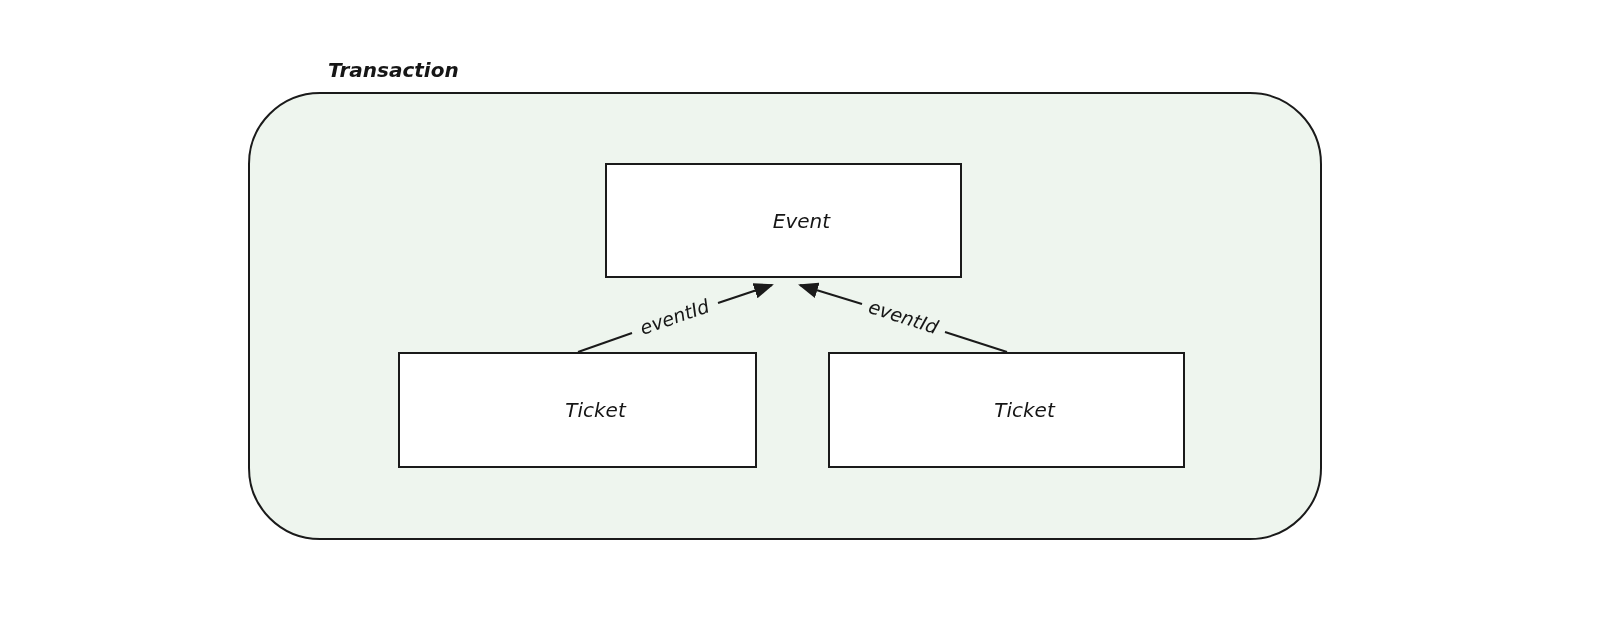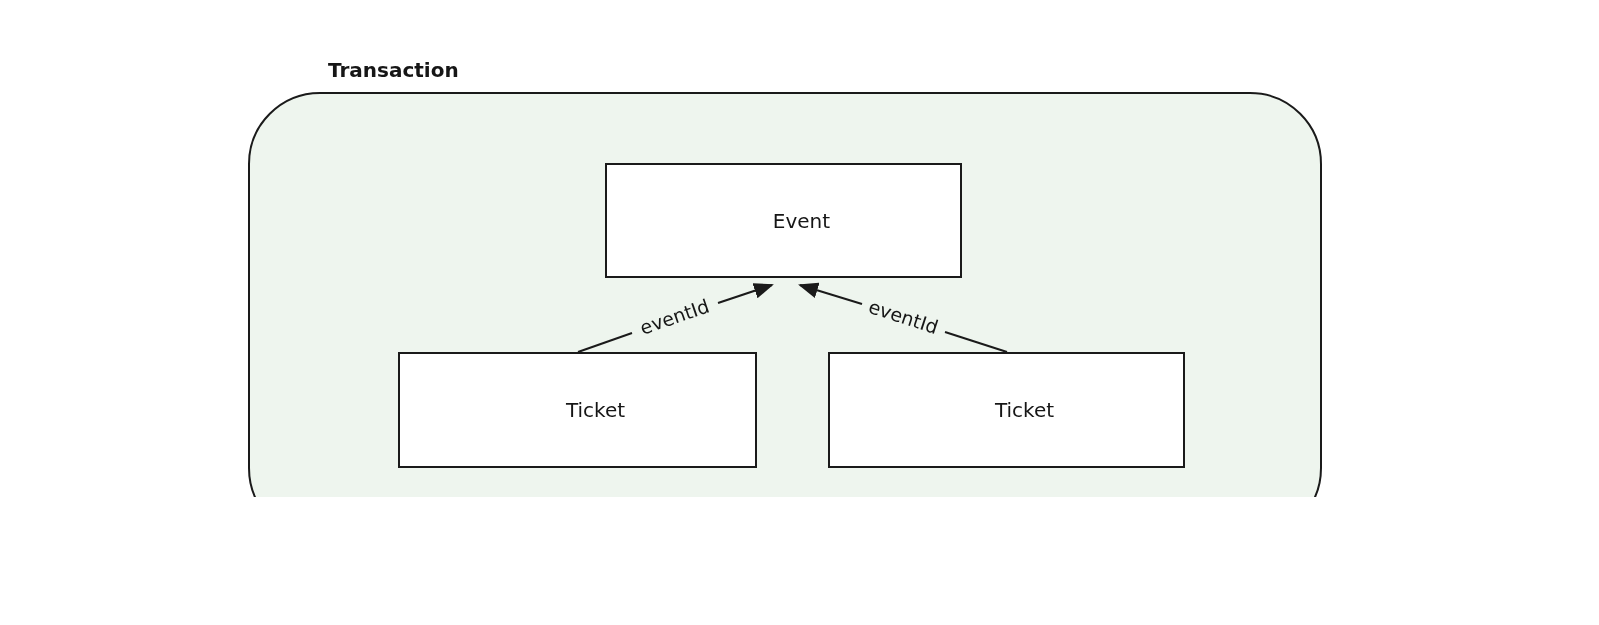--- a/index.html
+++ b/index.html
@@ -4,23 +4,24 @@
 <style>
   html, body {
     margin: 0;
     padding: 0;
     background: #ffffff;
     font-family: "DejaVu Sans", "Liberation Sans", sans-serif;
   }
   .canvas {
     position: relative;
     width: 1599px;
-    height: 497px;
+    height: 625px;
     background: #ffffff;
     overflow: hidden;
+    font-style: italic;
   }
   .container-label {
     position: absolute;
     left: 328px;
     top: 60px;
     font-size: 20px;
     font-weight: 700;
     color: #161616;
     line-height: 1;
   }

